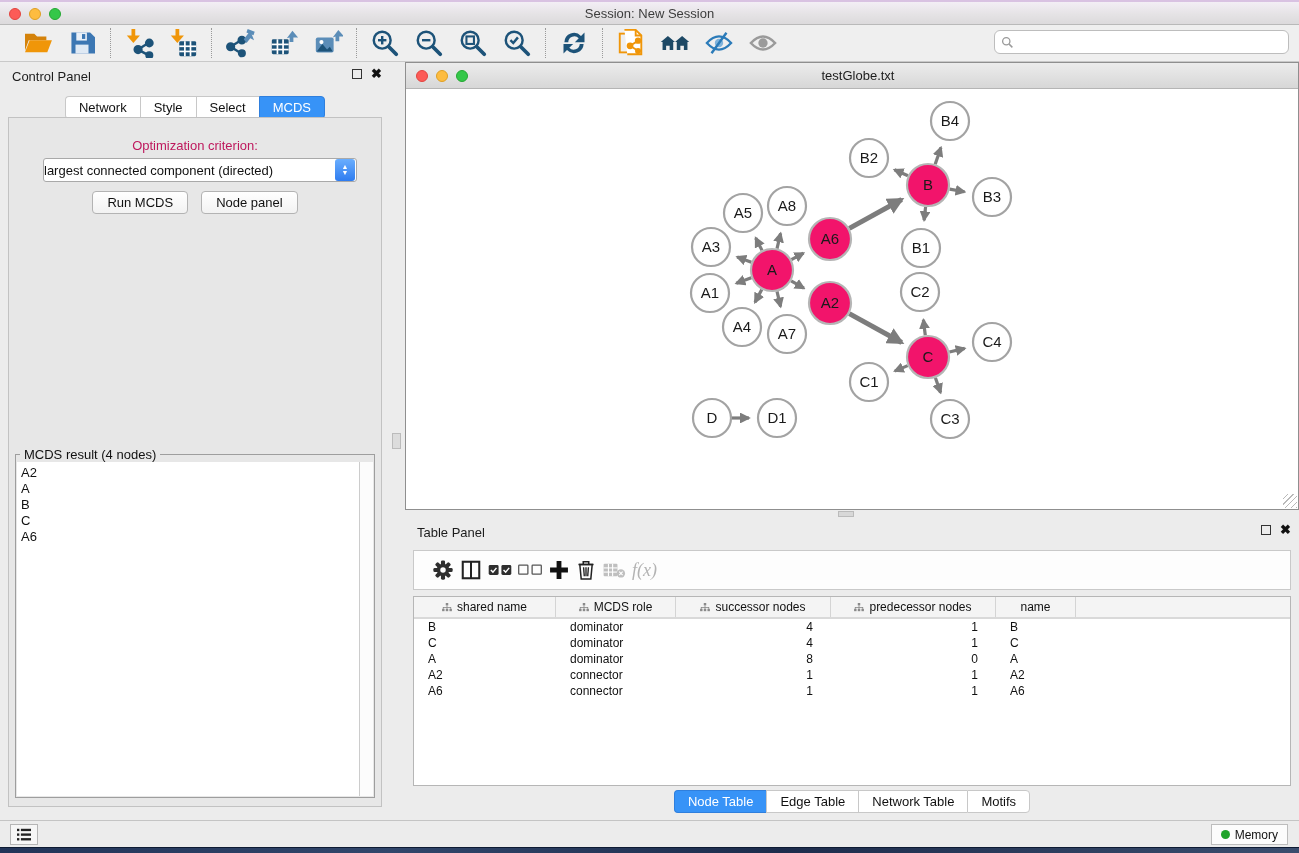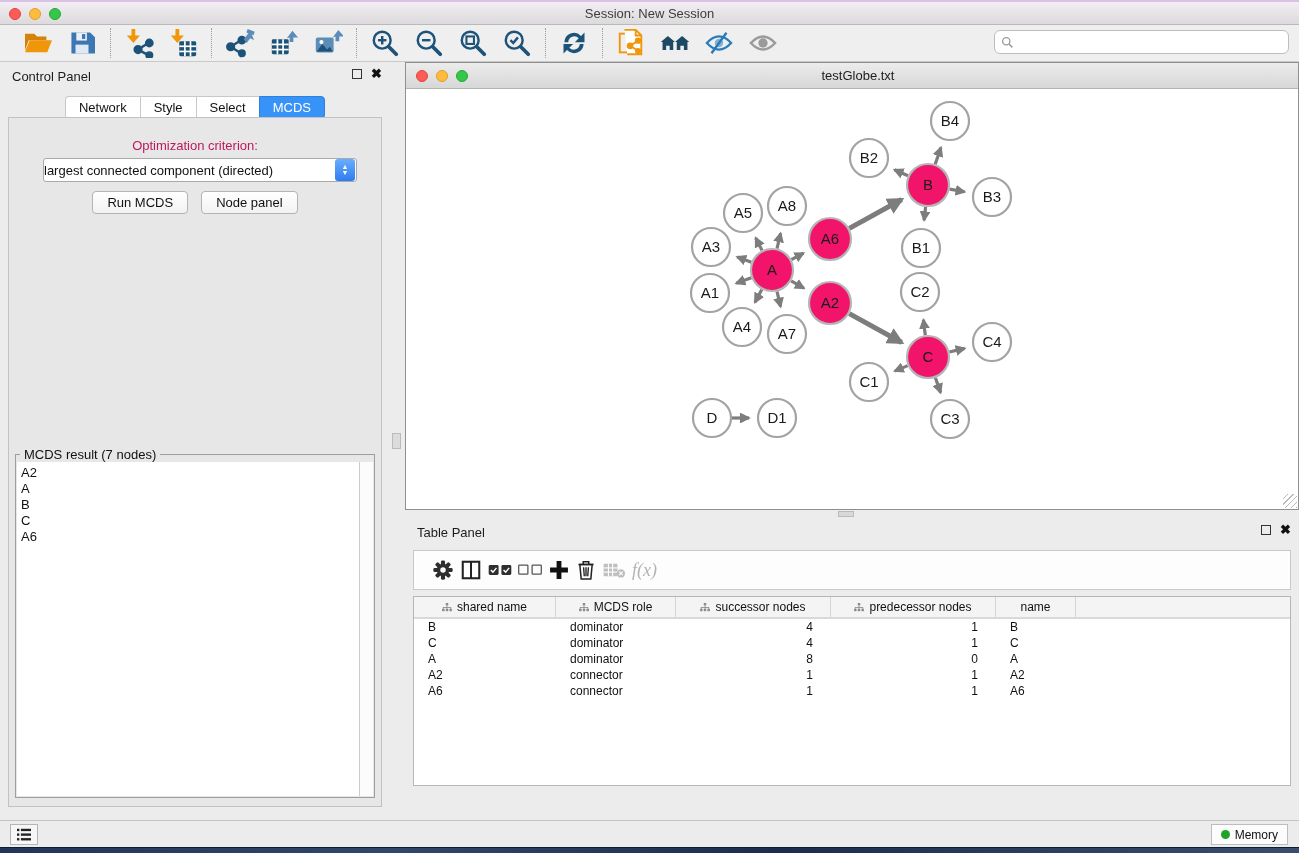--- a/index.html
+++ b/index.html
@@ -313,21 +313,21 @@
         <div class="stepper">
             <span>▲</span>
             <span>▼</span>
           </div>
       </div>
       <div class="cp-buttons">
         <button class="btn">Run MCDS</button>
         <button class="btn">Node panel</button>
       </div>
       <div id="mcds-fieldset">
-        <div id="mcds-legend">MCDS result (7 nodes)</div>
+        <div id="mcds-legend">MCDS result (4 nodes)</div>
         <div id="mcds-list">
             <div>A2</div>
             <div>A</div>
             <div>B</div>
             <div>C</div>
             <div>A6</div>
           </div>
         <div id="mcds-scroll"></div>
       </div>
     </div>
@@ -629,20 +629,26 @@
           </div>
           <div class="nt-row">
             <div class="nt-cell al" style="width: 142px;">A6</div>
             <div class="nt-cell al" style="width: 120px;">connector</div>
             <div class="nt-cell ar" style="width: 155px;">1</div>
             <div class="nt-cell ar" style="width: 165px;">1</div>
             <div class="nt-cell al" style="width: 80px;">A6</div>
           </div>
         </div>
     </div>
+    <div id="tp-tabs">
+        <div class="tp-tab selected">Node Table</div>
+        <div class="tp-tab">Edge Table</div>
+        <div class="tp-tab">Network Table</div>
+        <div class="tp-tab">Motifs</div>
+      </div>
   </div>
 
   <div id="statusbar">
     <div id="list-btn">
       <svg width="16" height="14" viewBox="0 0 20 18">
           <g fill="#222">
             <rect x="1" y="1" width="3" height="3"></rect>
             <rect x="6" y="1" width="13" height="3"></rect>
             <rect x="1" y="7" width="3" height="3"></rect>
             <rect x="6" y="7" width="13" height="3"></rect>

